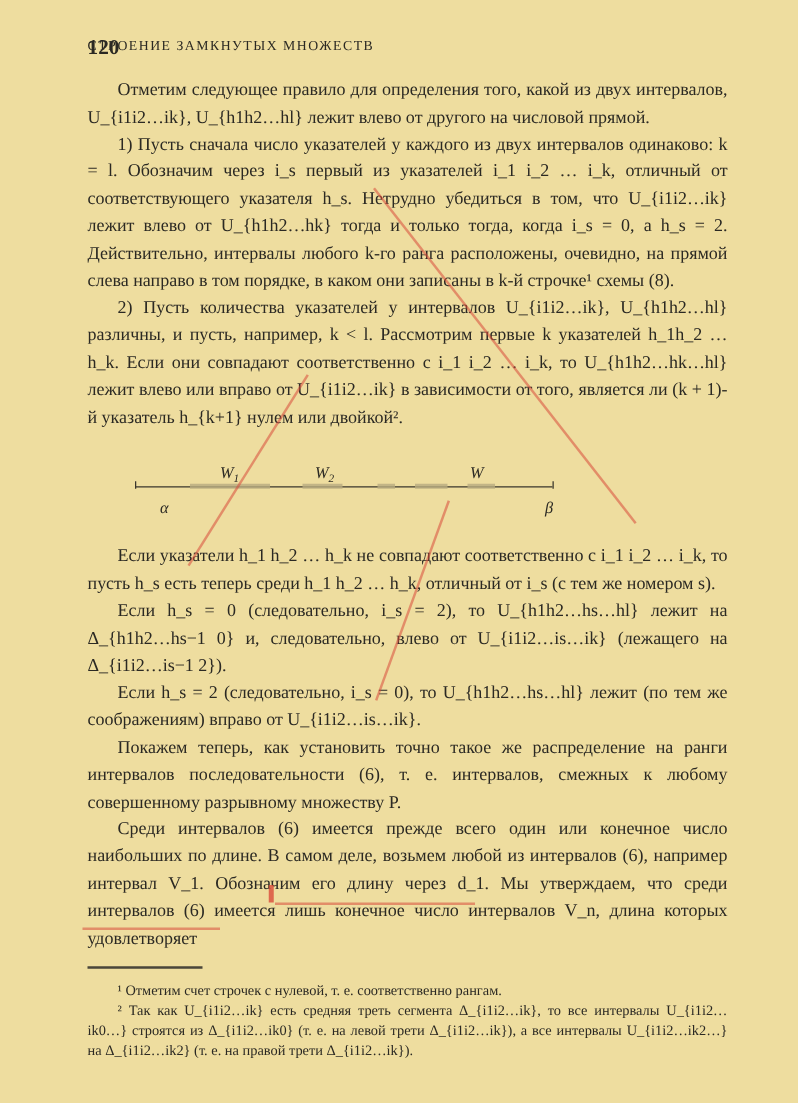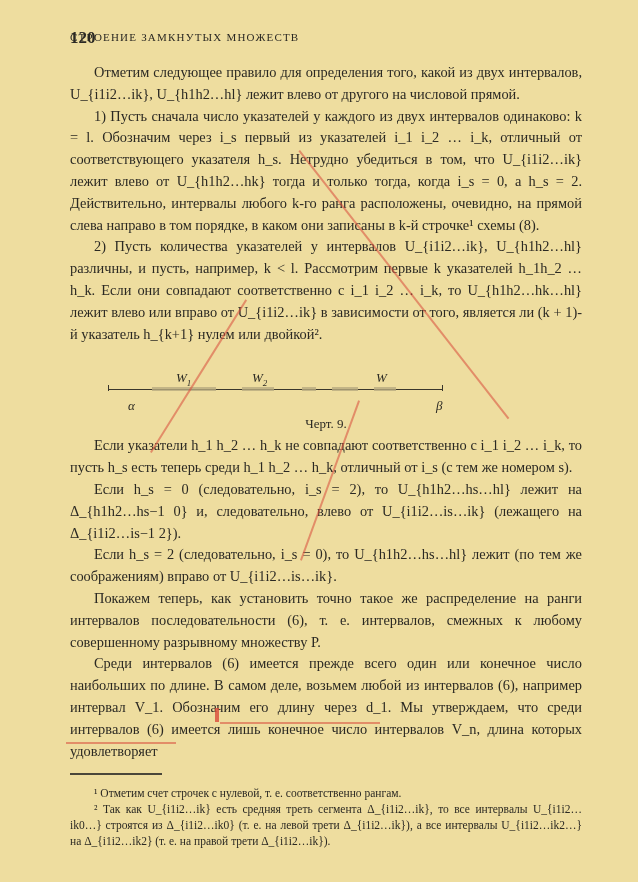--- a/index.html
+++ b/index.html
@@ -51,21 +51,20 @@
       <div class="seg" style="left:82px;width:64px"></div>
       <div class="seg" style="left:172px;width:32px"></div>
       <div class="seg" style="left:232px;width:14px"></div>
       <div class="seg" style="left:262px;width:26px"></div>
       <div class="seg" style="left:304px;width:22px"></div>
       <span class="fig-label" style="left:106px;top:14px"><span>W</span><sub>1</sub></span>
       <span class="fig-label" style="left:182px;top:14px"><span>W</span><sub>2</sub></span>
       <span class="fig-label" style="left:306px;top:14px">W</span>
       <span class="fig-label" style="left:58px;top:42px">α</span>
       <span class="fig-label" style="left:366px;top:42px">β</span>
-      <span class="caption">Черт. 9.</span>
     </div>
 
     <p>Если указатели h_1 h_2 … h_k не совпадают соответственно с i_1 i_2 … i_k, то пусть h_s есть теперь среди h_1 h_2 … h_k, отличный от i_s (с тем же номером s).</p>
     <p>Если h_s = 0 (следовательно, i_s = 2), то U_{h1h2…hs…hl} лежит на Δ_{h1h2…hs−1 0} и, следовательно, влево от U_{i1i2…is…ik} (лежащего на Δ_{i1i2…is−1 2}).</p>
     <p>Если h_s = 2 (следовательно, i_s = 0), то U_{h1h2…hs…hl} лежит (по тем же соображениям) вправо от U_{i1i2…is…ik}.</p>
     <p>Покажем теперь, как установить точно такое же распределение на ранги интервалов последовательности (6), т. е. интервалов, смежных к любому совершенному разрывному множеству P.</p>
     <p>Среди интервалов (6) имеется прежде всего один или конечное число наибольших по длине. В самом деле, возьмем любой из интервалов (6), например интервал V_1. Обозначим его длину через d_1. Мы утверждаем, что среди интервалов (6) имеется лишь конечное число интервалов V_n, длина которых удовлетворяет</p>
   </div>
 
   <div class="footnote-rule"></div>

